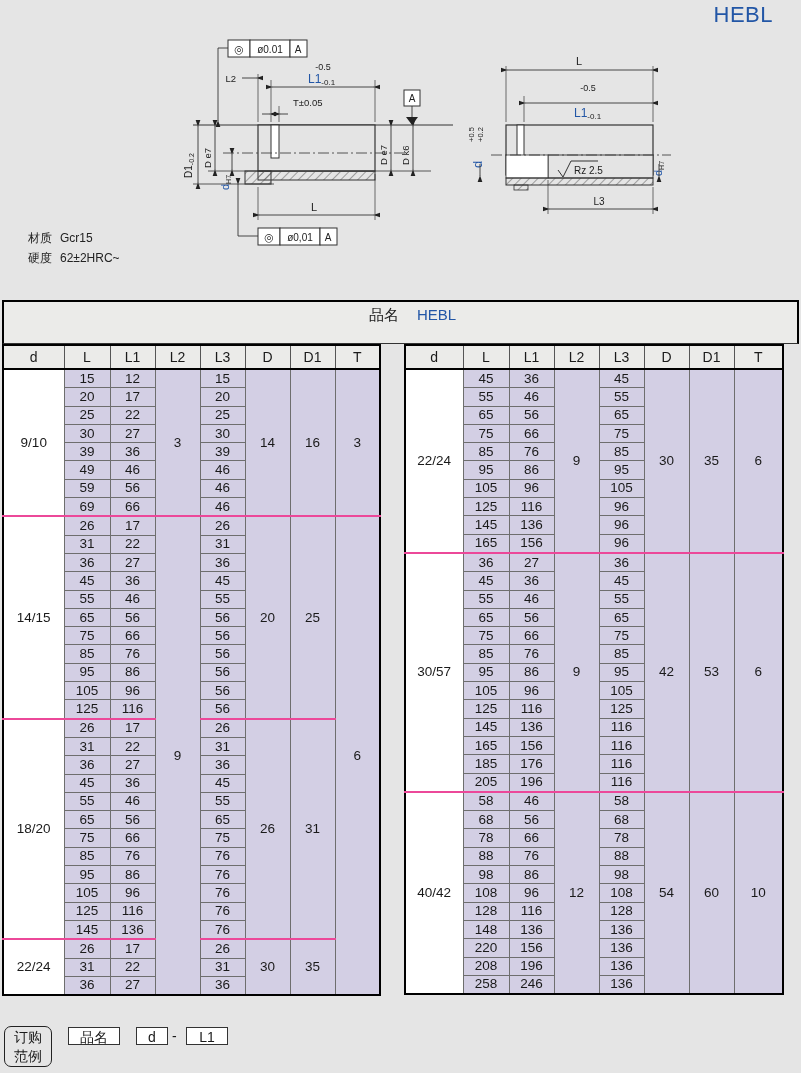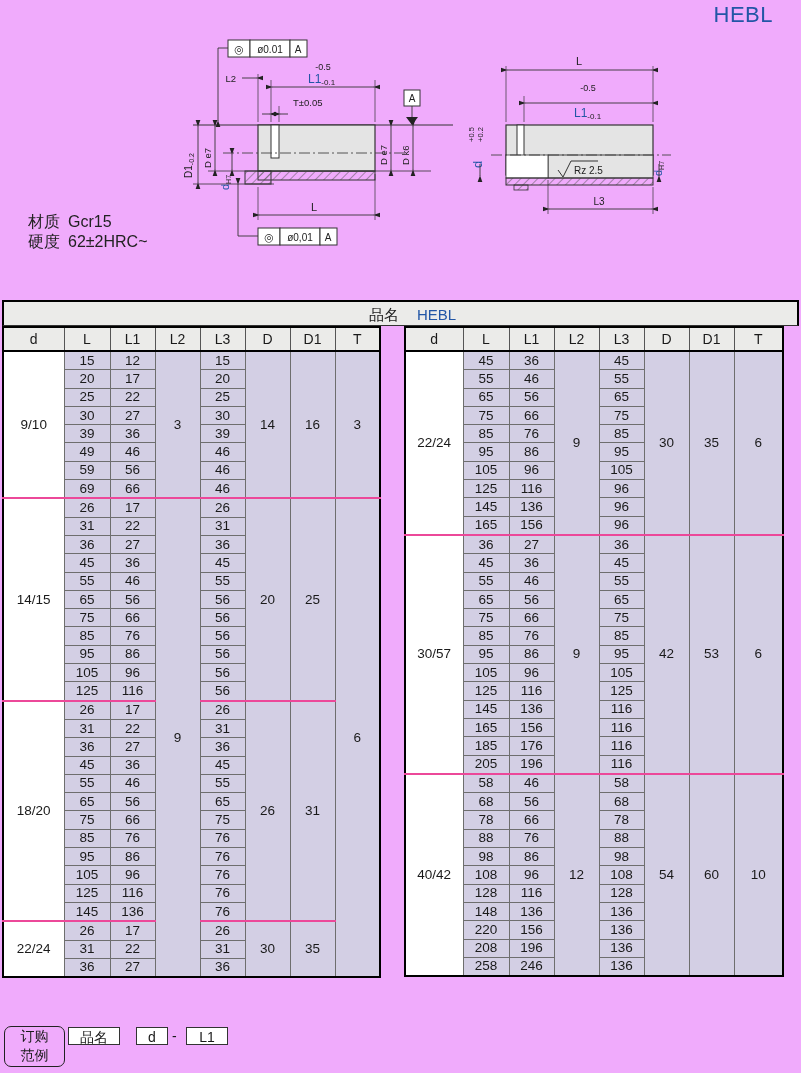--- a/index.html
+++ b/index.html
@@ -1,47 +1,47 @@
 <!DOCTYPE html>
 <html><head>
 <meta charset="utf-8">
 <style>
   html,body{margin:0;padding:0;background:#fff;}
-  .page{position:relative;width:801px;height:1073px;background:#f0abfc;overflow:hidden;
+  .page{position:relative;width:801px;height:1073px;background:#e5e5e5;overflow:hidden;
         font-family:"Liberation Sans","DejaVu Sans",sans-serif;color:#1a1a1a;}
   
   .page-title{position:absolute;top:2px;right:28px;font-size:22px;letter-spacing:.5px;color:#2256a6;}
   
-  .specs{position:absolute;left:28px;top:212px;font-size:16px;line-height:20px;color:#222;}
+  .specs{position:absolute;left:28px;top:228px;font-size:12px;line-height:20px;color:#222;}
   .specs .row span{margin-right:8px;}
   
   .draw-left{position:absolute;left:108px;top:30px;}
   .draw-right{position:absolute;left:466px;top:46px;}
   svg text{font-family:"Liberation Sans","DejaVu Sans",sans-serif;fill:#222;}
   svg .bluet{fill:#2256a6;}
   
   .table-wrap{position:absolute;left:2px;top:300px;width:797px;}
-  .pinming-row{height:26px;line-height:26px;text-align:center;background:#ebebe9;
+  .pinming-row{height:44px;line-height:26px;text-align:center;background:#ebebe9;
     border:2px solid #000;border-bottom:1px solid #333;font-size:15px;box-sizing:border-box;padding-left:24px;}
   .pinming-row .tt-label{margin-right:18px;}
   .pinming-row .tt-value{color:#2256a6;}
   .tables-row{display:flex;align-items:flex-start;}
   .gap-col{width:23px;}
   table.spec{border-collapse:collapse;table-layout:fixed;font-size:13.5px;}
   table.spec{border:2px solid #000;}
   table.spec th{background:#ebebe9;height:22px;font-weight:normal;font-size:14px;
     border:1px solid #555;border-bottom:2px solid #000;padding:0;}
   table.spec td{border:1px solid #6e6e6e;text-align:center;padding:0;height:17.3px;
     line-height:16px;background:#d3cfe4;}
   table.spec td.dcol{background:#fff;font-size:13.5px;margin-top:36px;}
   table.spec tr.group-start td{border-top:2px solid #ec4899;}
   
   .order{position:absolute;left:4px;top:1026px;}
-  .order-box{position:absolute;left:0;top:0;width:61px;height:41px;border:1.5px solid #222;
-    border-radius:7px;text-align:center;font-size:14px;line-height:19px;padding-top:1px;box-sizing:border-box;font-family:Liberation Mono, monospace;}
+  .order-box{position:absolute;left:0;top:0;width:48px;height:41px;border:1.5px solid #222;
+    border-radius:7px;text-align:center;font-size:14px;line-height:19px;padding-top:1px;box-sizing:border-box;}
   .field-box{position:absolute;top:1px;border:1px solid #333;height:18px;line-height:18px;
     text-align:center;font-size:14px;box-sizing:border-box;background:#fff;}
   .fb-pinming{left:64px;width:52px;}
   .fb-d{left:132px;width:32px;}
   .fb-dash{position:absolute;left:168px;top:1px;font-size:14px;line-height:18px;}
   .fb-l1{left:182px;width:42px;}
   .order-example{position:absolute;left:66px;top:24px;font-size:17px;color:#2256a6;white-space:pre;}
   .order-example span{display:inline-block;}
   .oe-name{width:70px;}
   .oe-d{width:36px;text-align:center;}

